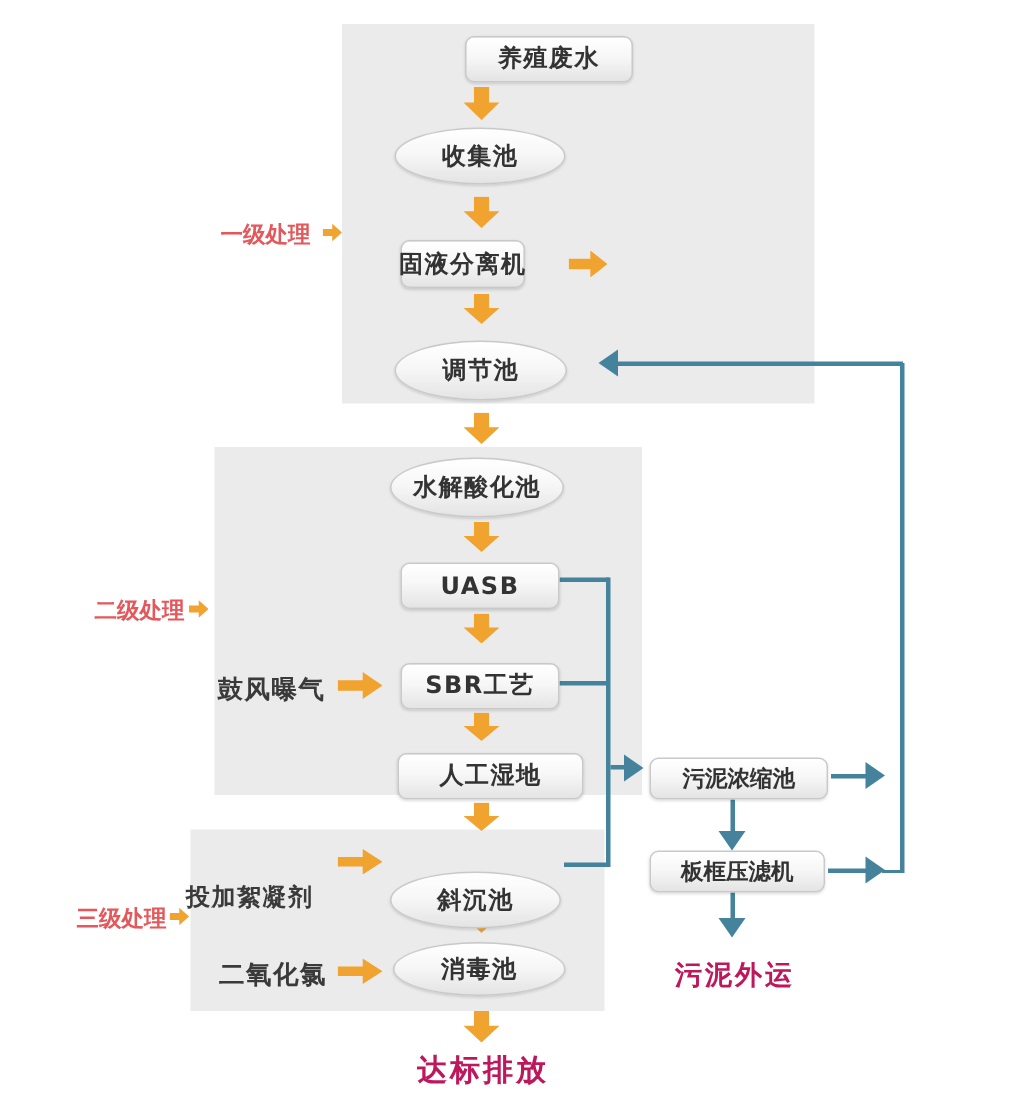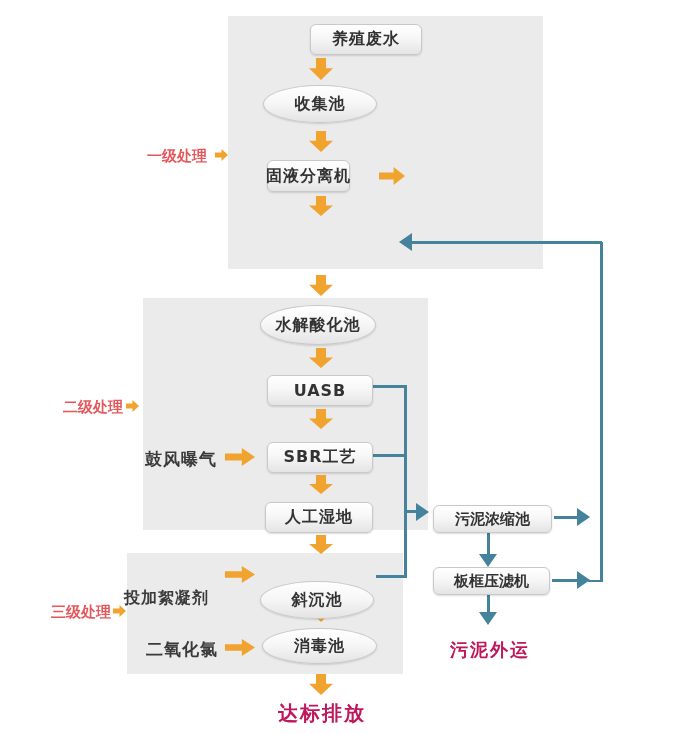--- a/index.html
+++ b/index.html
@@ -84,24 +84,25 @@
   <div class="oah" style="left:225px;top:566px;width:30px;height:17px;"></div>
   <div class="oah" style="left:225px;top:639px;width:30px;height:17px;"></div>
 
   <div class="oas" style="left:215px;top:148px;width:13px;height:14px;"></div>
   <div class="oas" style="left:126px;top:399px;width:13px;height:14px;"></div>
   <div class="oas" style="left:113px;top:604px;width:13px;height:14px;"></div>
 
   <div class="node" style="left:266px;top:24px;width:112px;height:31px;margin-left:44px;">养殖废水</div>
   <div class="enode" style="left:263px;top:85px;width:114px;height:38px;">收集池</div>
   <div class="node" style="left:267px;top:160px;width:83px;height:32px;">固液分离机</div>
+  <div class="enode" style="left:263px;top:227px;width:115px;height:40px;">调节池</div>
   <div class="enode" style="left:260px;top:305px;width:116px;height:40px;">水解酸化池</div>
   <div class="node" style="left:267px;top:442px;width:106px;height:31px;">SBR工艺</div>
   <div class="node" style="left:267px;top:375px;width:106px;height:31px;">UASB</div>
-  <div class="node" style="left:265px;top:502px;width:108px;height:31px;">人工湿地</div>
+  <div class="node" style="left:265px;top:502px;width:124px;height:31px;">人工湿地</div>
   <div class="enode" style="left:260px;top:581px;width:114px;height:38px;">斜沉池</div>
   <div class="enode" style="left:262px;top:628px;width:115px;height:36px;">消毒池</div>
   <div class="node small" style="left:433px;top:505px;width:119px;height:28px;">污泥浓缩池</div>
   <div class="node small" style="left:433px;top:567px;width:117px;height:28px;">板框压滤机</div>
 
   <div class="stage" style="left:147px;top:147px;">一级处理</div>
   <div class="stage" style="left:63px;top:398px;">二级处理</div>
   <div class="stage" style="left:51px;top:603px;">三级处理</div>
 
   <div class="side" style="left:145px;top:448px;">鼓风曝气</div>

